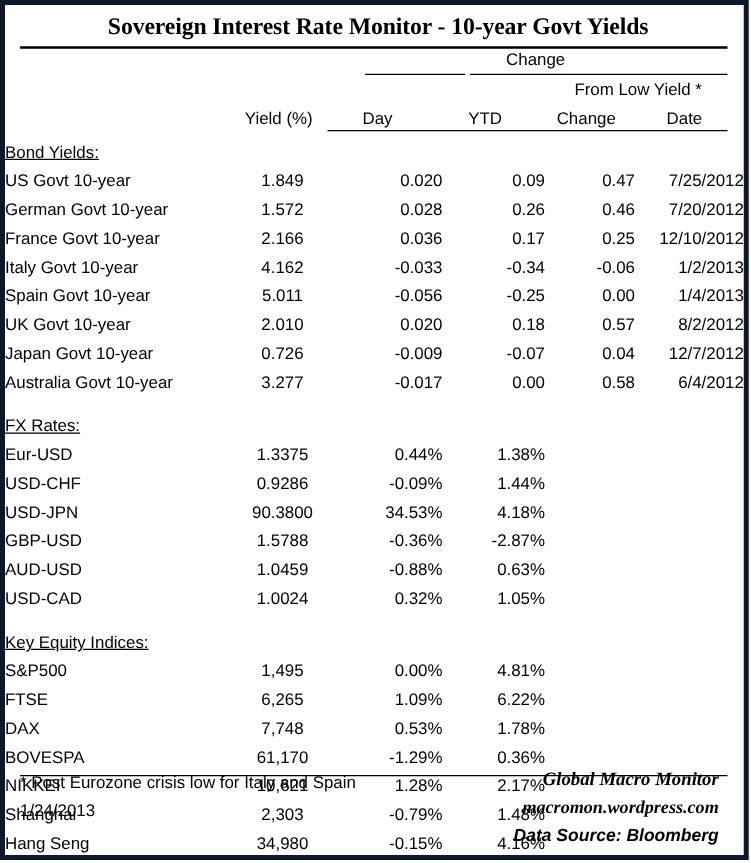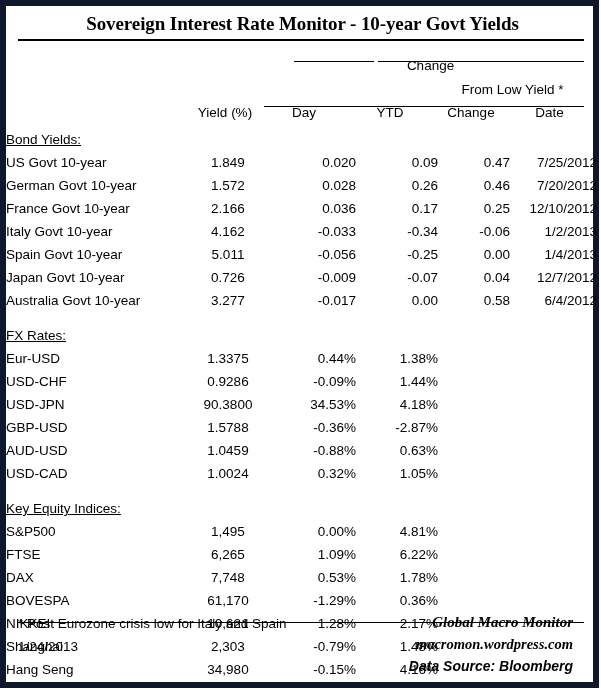--- a/index.html
+++ b/index.html
@@ -12,21 +12,21 @@
     height: 690px;
     font-family: "Liberation Sans", sans-serif;
     color: #000000;
     overflow: hidden;
   }
   #sheet {
     position: relative;
     width: 599px;
     height: 688px;
     box-sizing: border-box;
-    border: 6px solid #0f172a;
+    border: 4px solid #0f172a;
     background: #ffffff;
   }
 
   
   .title {
     font-family: "Liberation Serif", serif;
     font-weight: bold;
     font-size: 19px;
     letter-spacing: -0.1px;
     text-align: center;
@@ -162,21 +162,21 @@
 
   <div class="title">Sovereign Interest Rate Monitor - 10-year Govt Yields</div>
 
   <div class="rule" style="left:12px; top:33px; width:566px;"></div>
 
   <div class="rule-thin" style="left:288px; top:55px; width:80px;"></div>
   <div class="rule-thin" style="left:372px; top:55px; width:206px;"></div>
 
   <div class="rule-thin" style="left:258px; top:100px; width:320px;"></div>
 
-  <table class="tbl" style="margin-top:16px;">
+  <table class="tbl" style="margin-top:0;">
     <colgroup>
       <col class="c-label">
         <col class="c-yield">
         <col class="c-day">
       <col class="c-ytd">
         <col class="c-chg">
         <col class="c-date">
     </colgroup>
     <tbody>
       <tr style="height:22px;">
@@ -247,20 +247,28 @@
           <td class="num pad-r-chg">-0.06</td>
           <td class="num pad-r-date">1/2/2013</td>
         </tr>
         <tr class="row-h">
           <td class="lbl">Spain Govt 10-year</td>
           <td class="num-b">5.011</td>
           <td class="num pad-r-day">-0.056</td>
           <td class="num pad-r-ytd">-0.25</td>
           <td class="num pad-r-chg">0.00</td>
           <td class="num pad-r-date">1/4/2013</td>
+        </tr>
+        <tr class="row-h">
+          <td class="lbl">UK Govt 10-year</td>
+          <td class="num-b">2.010</td>
+          <td class="num pad-r-day">0.020</td>
+          <td class="num pad-r-ytd">0.18</td>
+          <td class="num pad-r-chg">0.57</td>
+          <td class="num pad-r-date">8/2/2012</td>
         </tr>
         <tr class="row-h">
           <td class="lbl">Japan Govt 10-year</td>
           <td class="num-b">0.726</td>
           <td class="num pad-r-day">-0.009</td>
           <td class="num pad-r-ytd">-0.07</td>
           <td class="num pad-r-chg">0.04</td>
           <td class="num pad-r-date">12/7/2012</td>
         </tr>
         <tr class="row-h">

